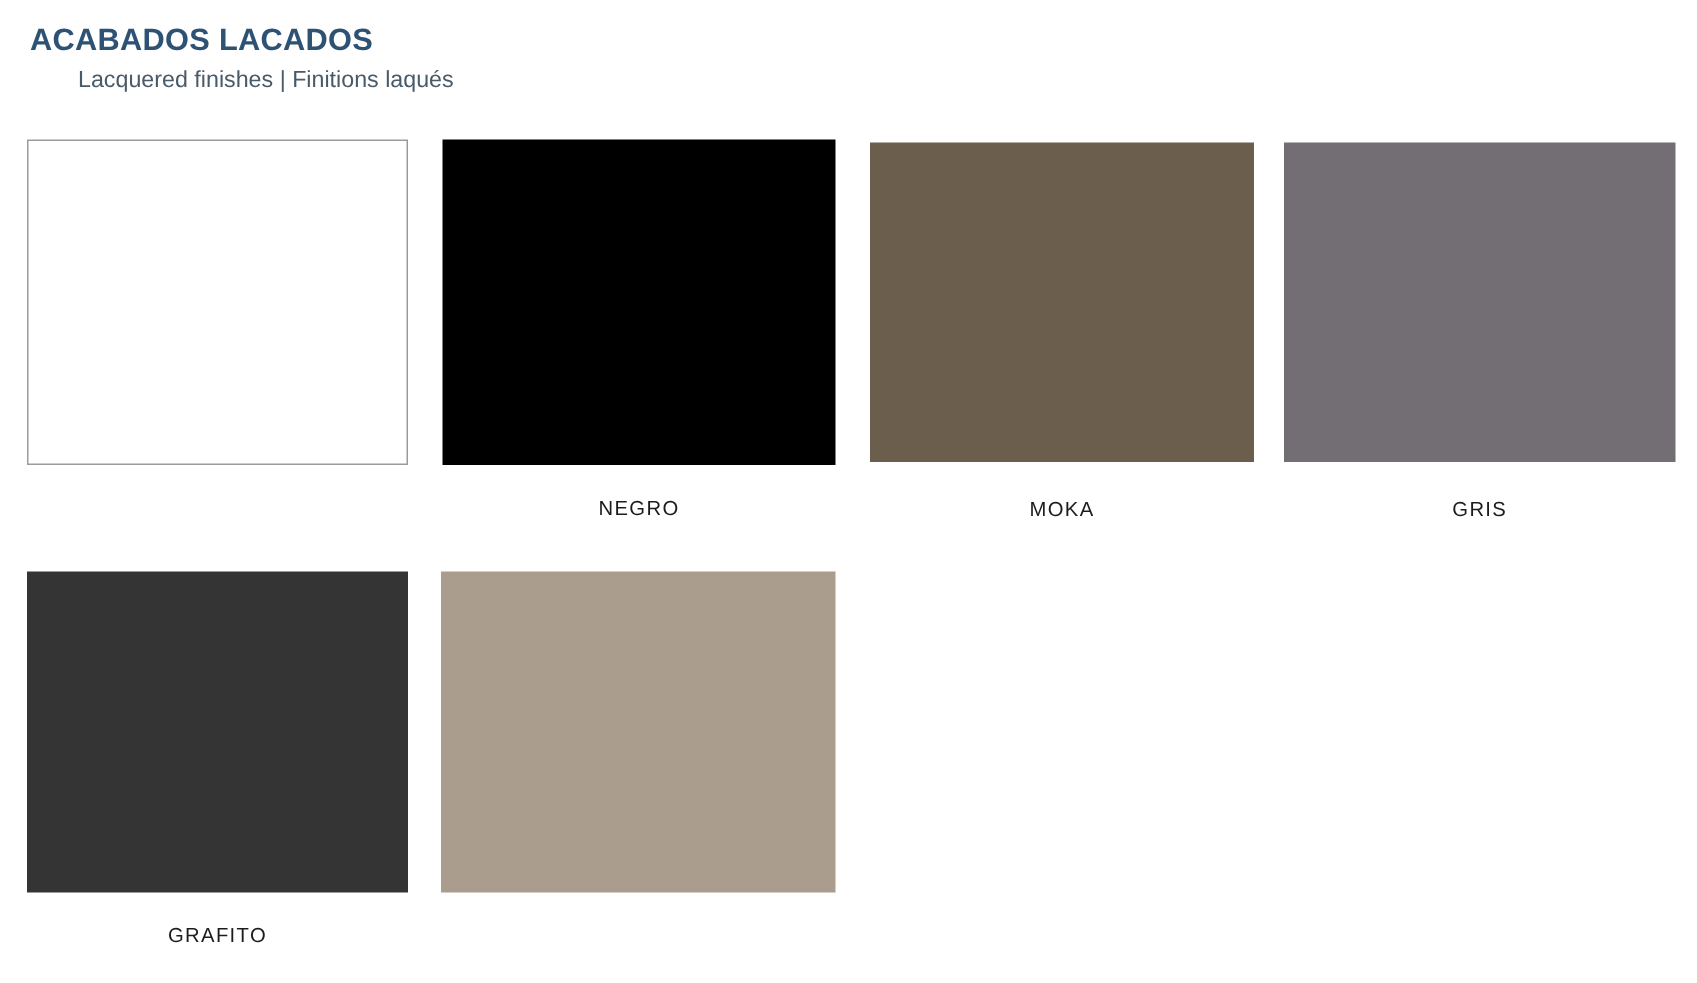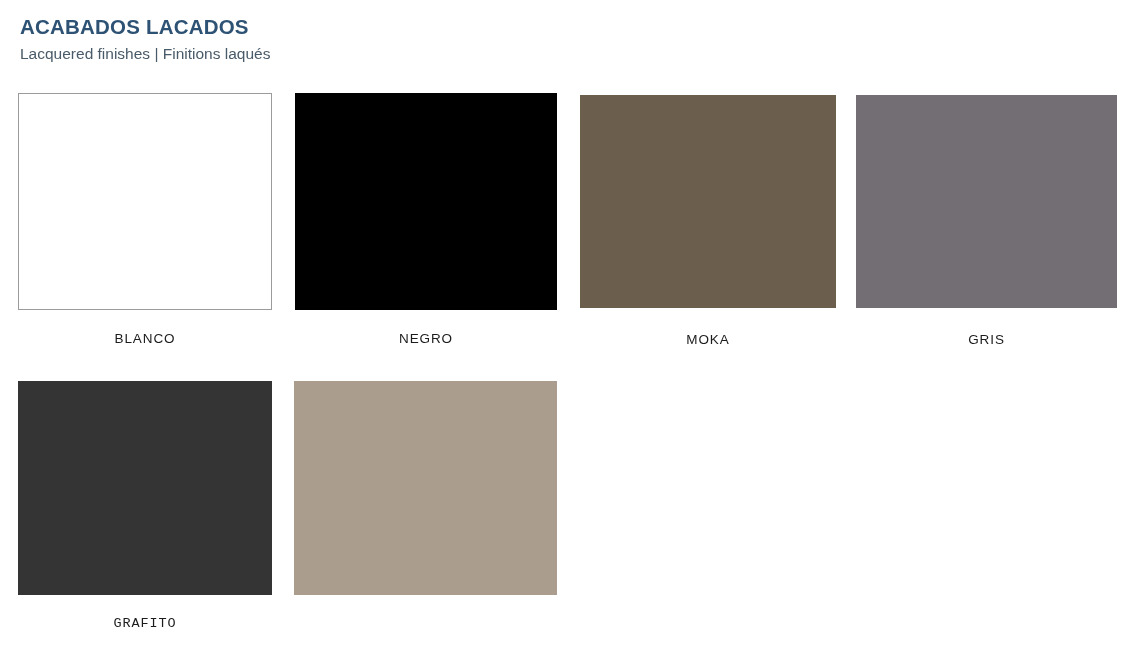--- a/index.html
+++ b/index.html
@@ -88,39 +88,38 @@
 
   .lbl-blanco   { left: 18px;  top: 330px; width: 254px; }
   .lbl-negro    { left: 295px; top: 330px; width: 262px; }
   .lbl-moka     { left: 580px; top: 331px; width: 256px; }
   .lbl-gris     { left: 856px; top: 331px; width: 261px; }
 
   
   .cell-grafito { left: 18px;  top: 381px; width: 254px; height: 214px; }
   .cell-arena   { left: 294px; top: 381px; width: 263px; height: 214px; }
 
-  .lbl-grafito  { left: 18px;  top: 615px; width: 254px; font-family: Liberation Mono, monospace; }
+  .lbl-grafito  { left: 18px;  top: 615px; width: 254px; }
   .lbl-arena    { left: 294px; top: 615px; width: 263px; }
 </style>
 </head>
 <body>
 
 <div class="page">
 
   <div class="header">
     <div class="page-title" style="color: rgb(45, 82, 116);">ACABADOS LACADOS</div>
-    <div class="page-subtitle" style="color: rgb(73, 90, 104);">Lacquered finishes | Finitions laqués</div>
+    <div class="page-subtitle" style="color: rgb(73, 90, 104); margin-left: 32px;">Lacquered finishes | Finitions laqués</div>
   </div>
 
   <div class="swatch-grid">
 
     <div class="swatch-cell cell-blanco">
       <div class="swatch-chip bordered" style="background-color: rgb(255, 255, 255); border-color: rgb(155, 155, 155);"></div>
     </div>
-    <div class="swatch-label lbl-blanco">BLANCO</div>
 
     <div class="swatch-cell cell-negro">
       <div class="swatch-chip" style="background-color: rgb(0, 0, 0);"></div>
     </div>
     <div class="swatch-label lbl-negro">NEGRO</div>
 
     <div class="swatch-cell cell-moka">
       <div class="swatch-chip" style="background-color: rgb(107, 94, 77);"></div>
     </div>
     <div class="swatch-label lbl-moka">MOKA</div>

